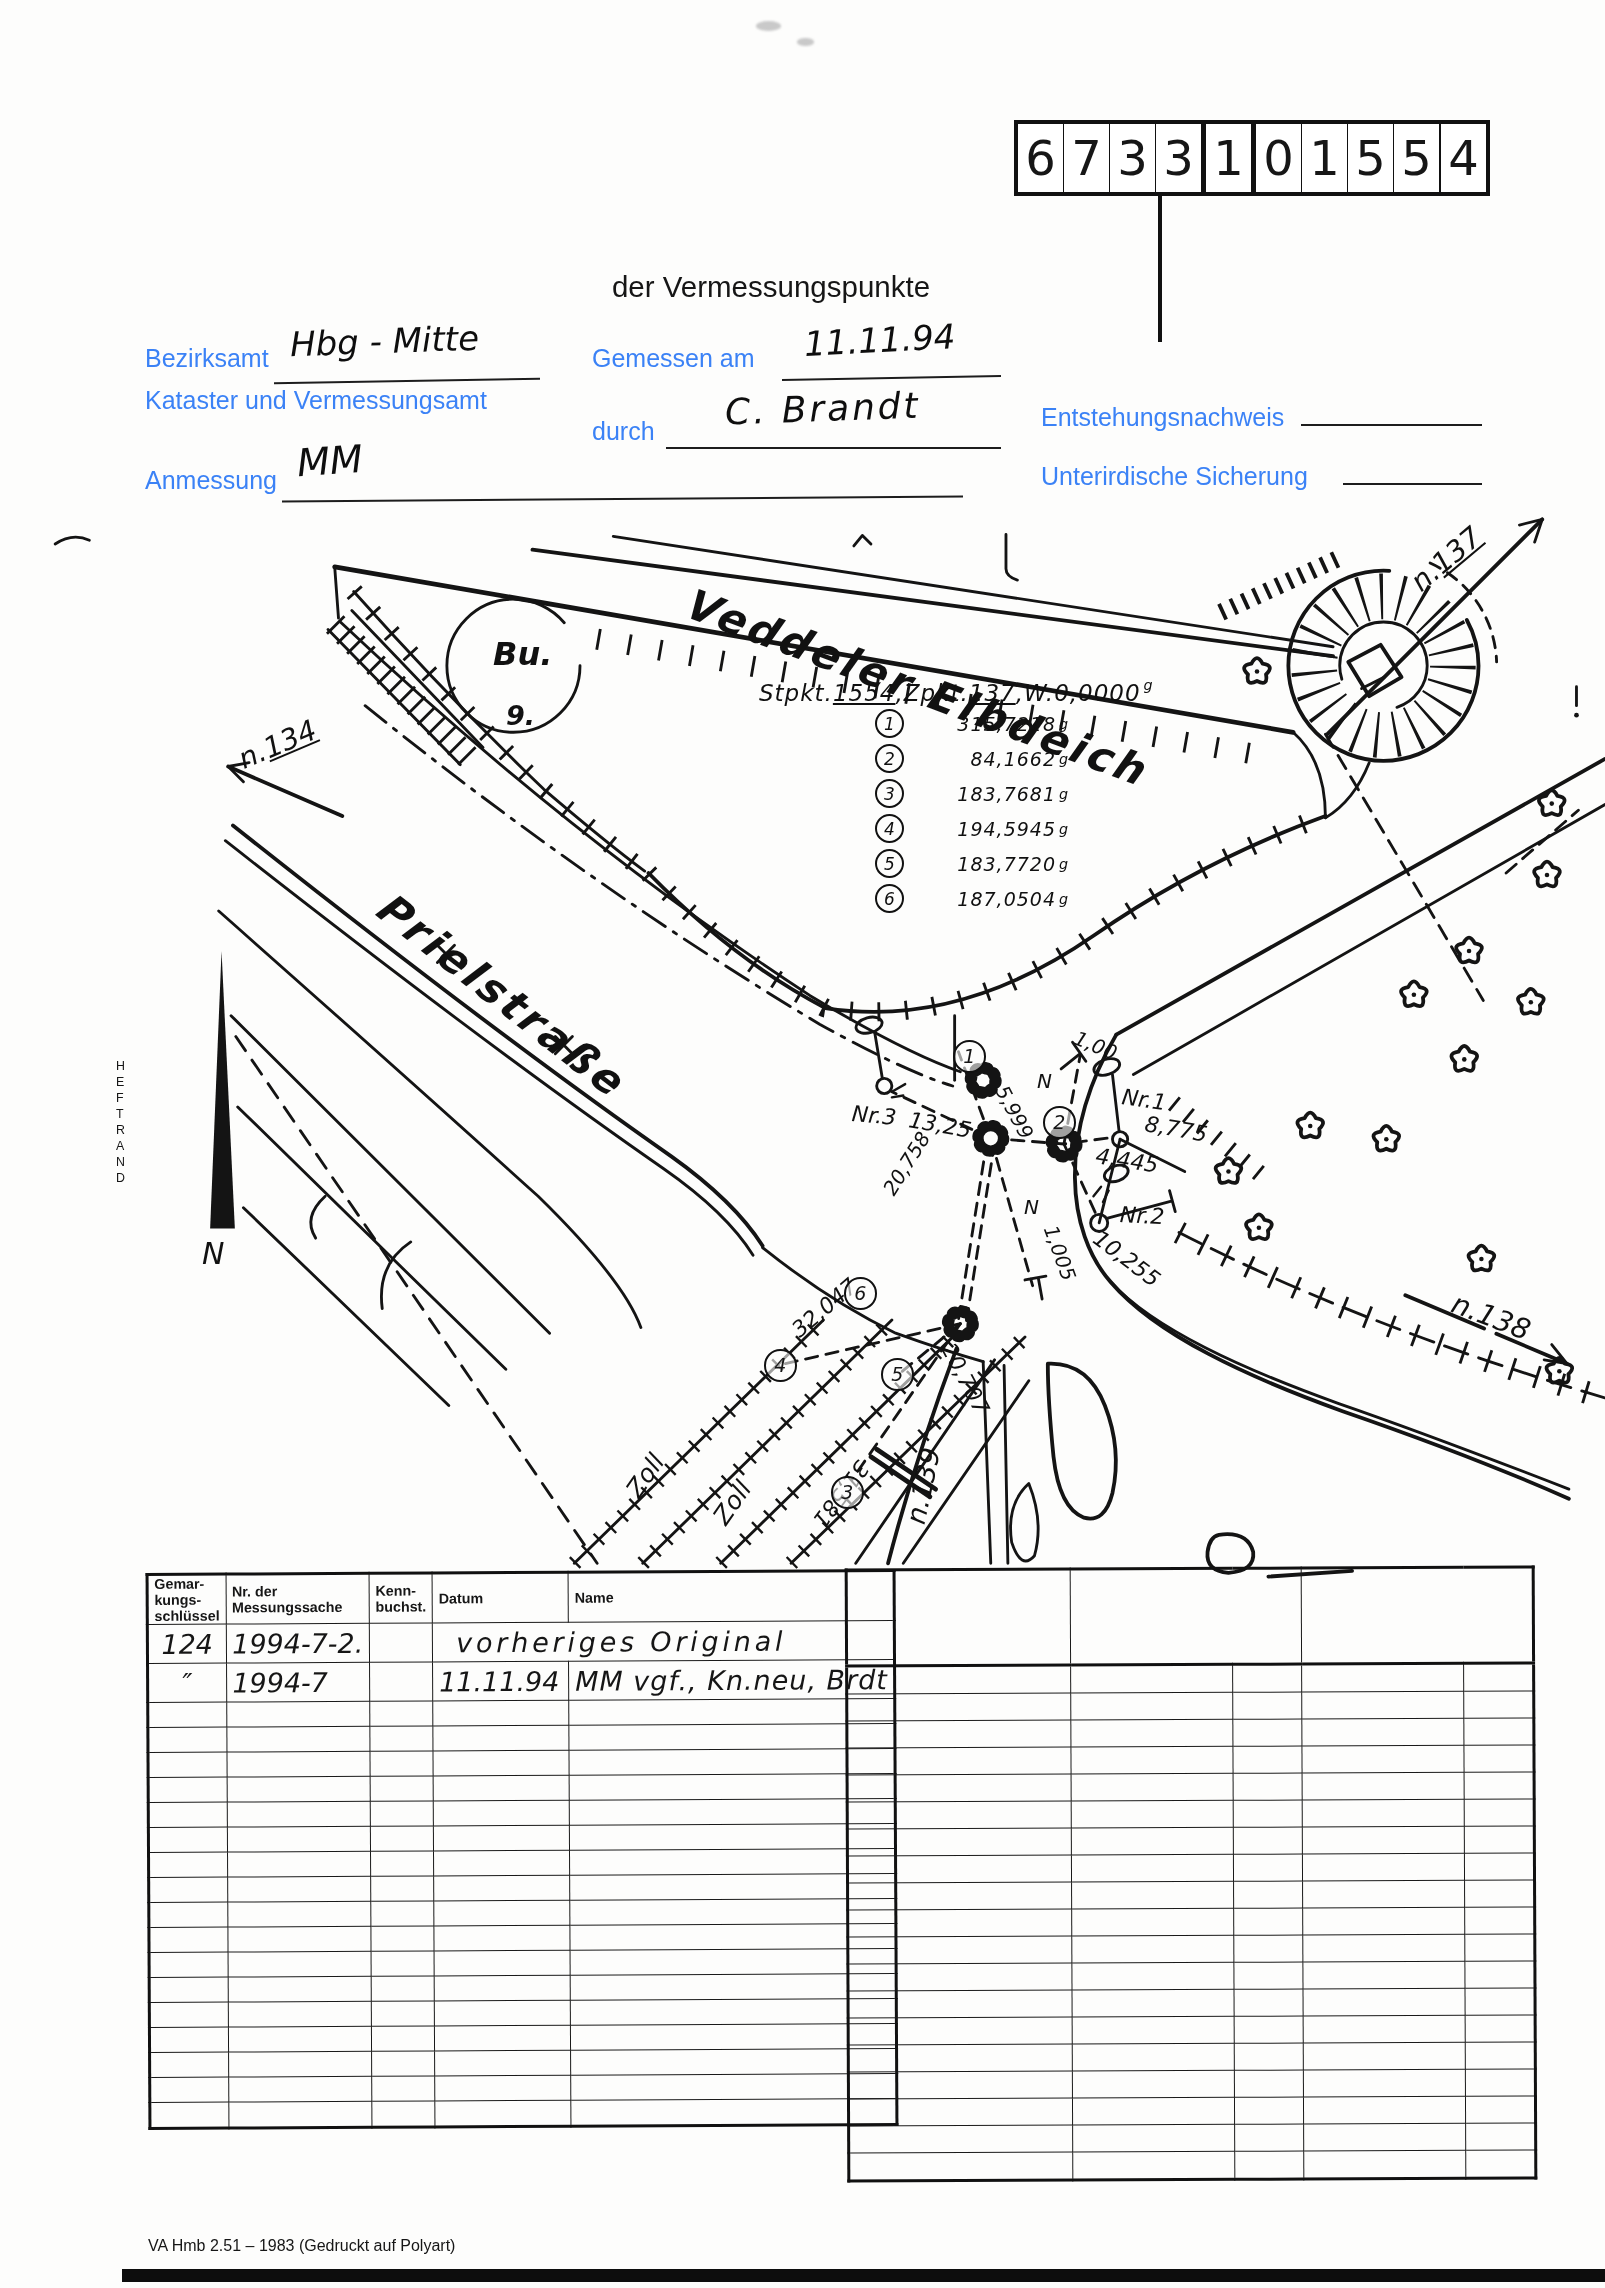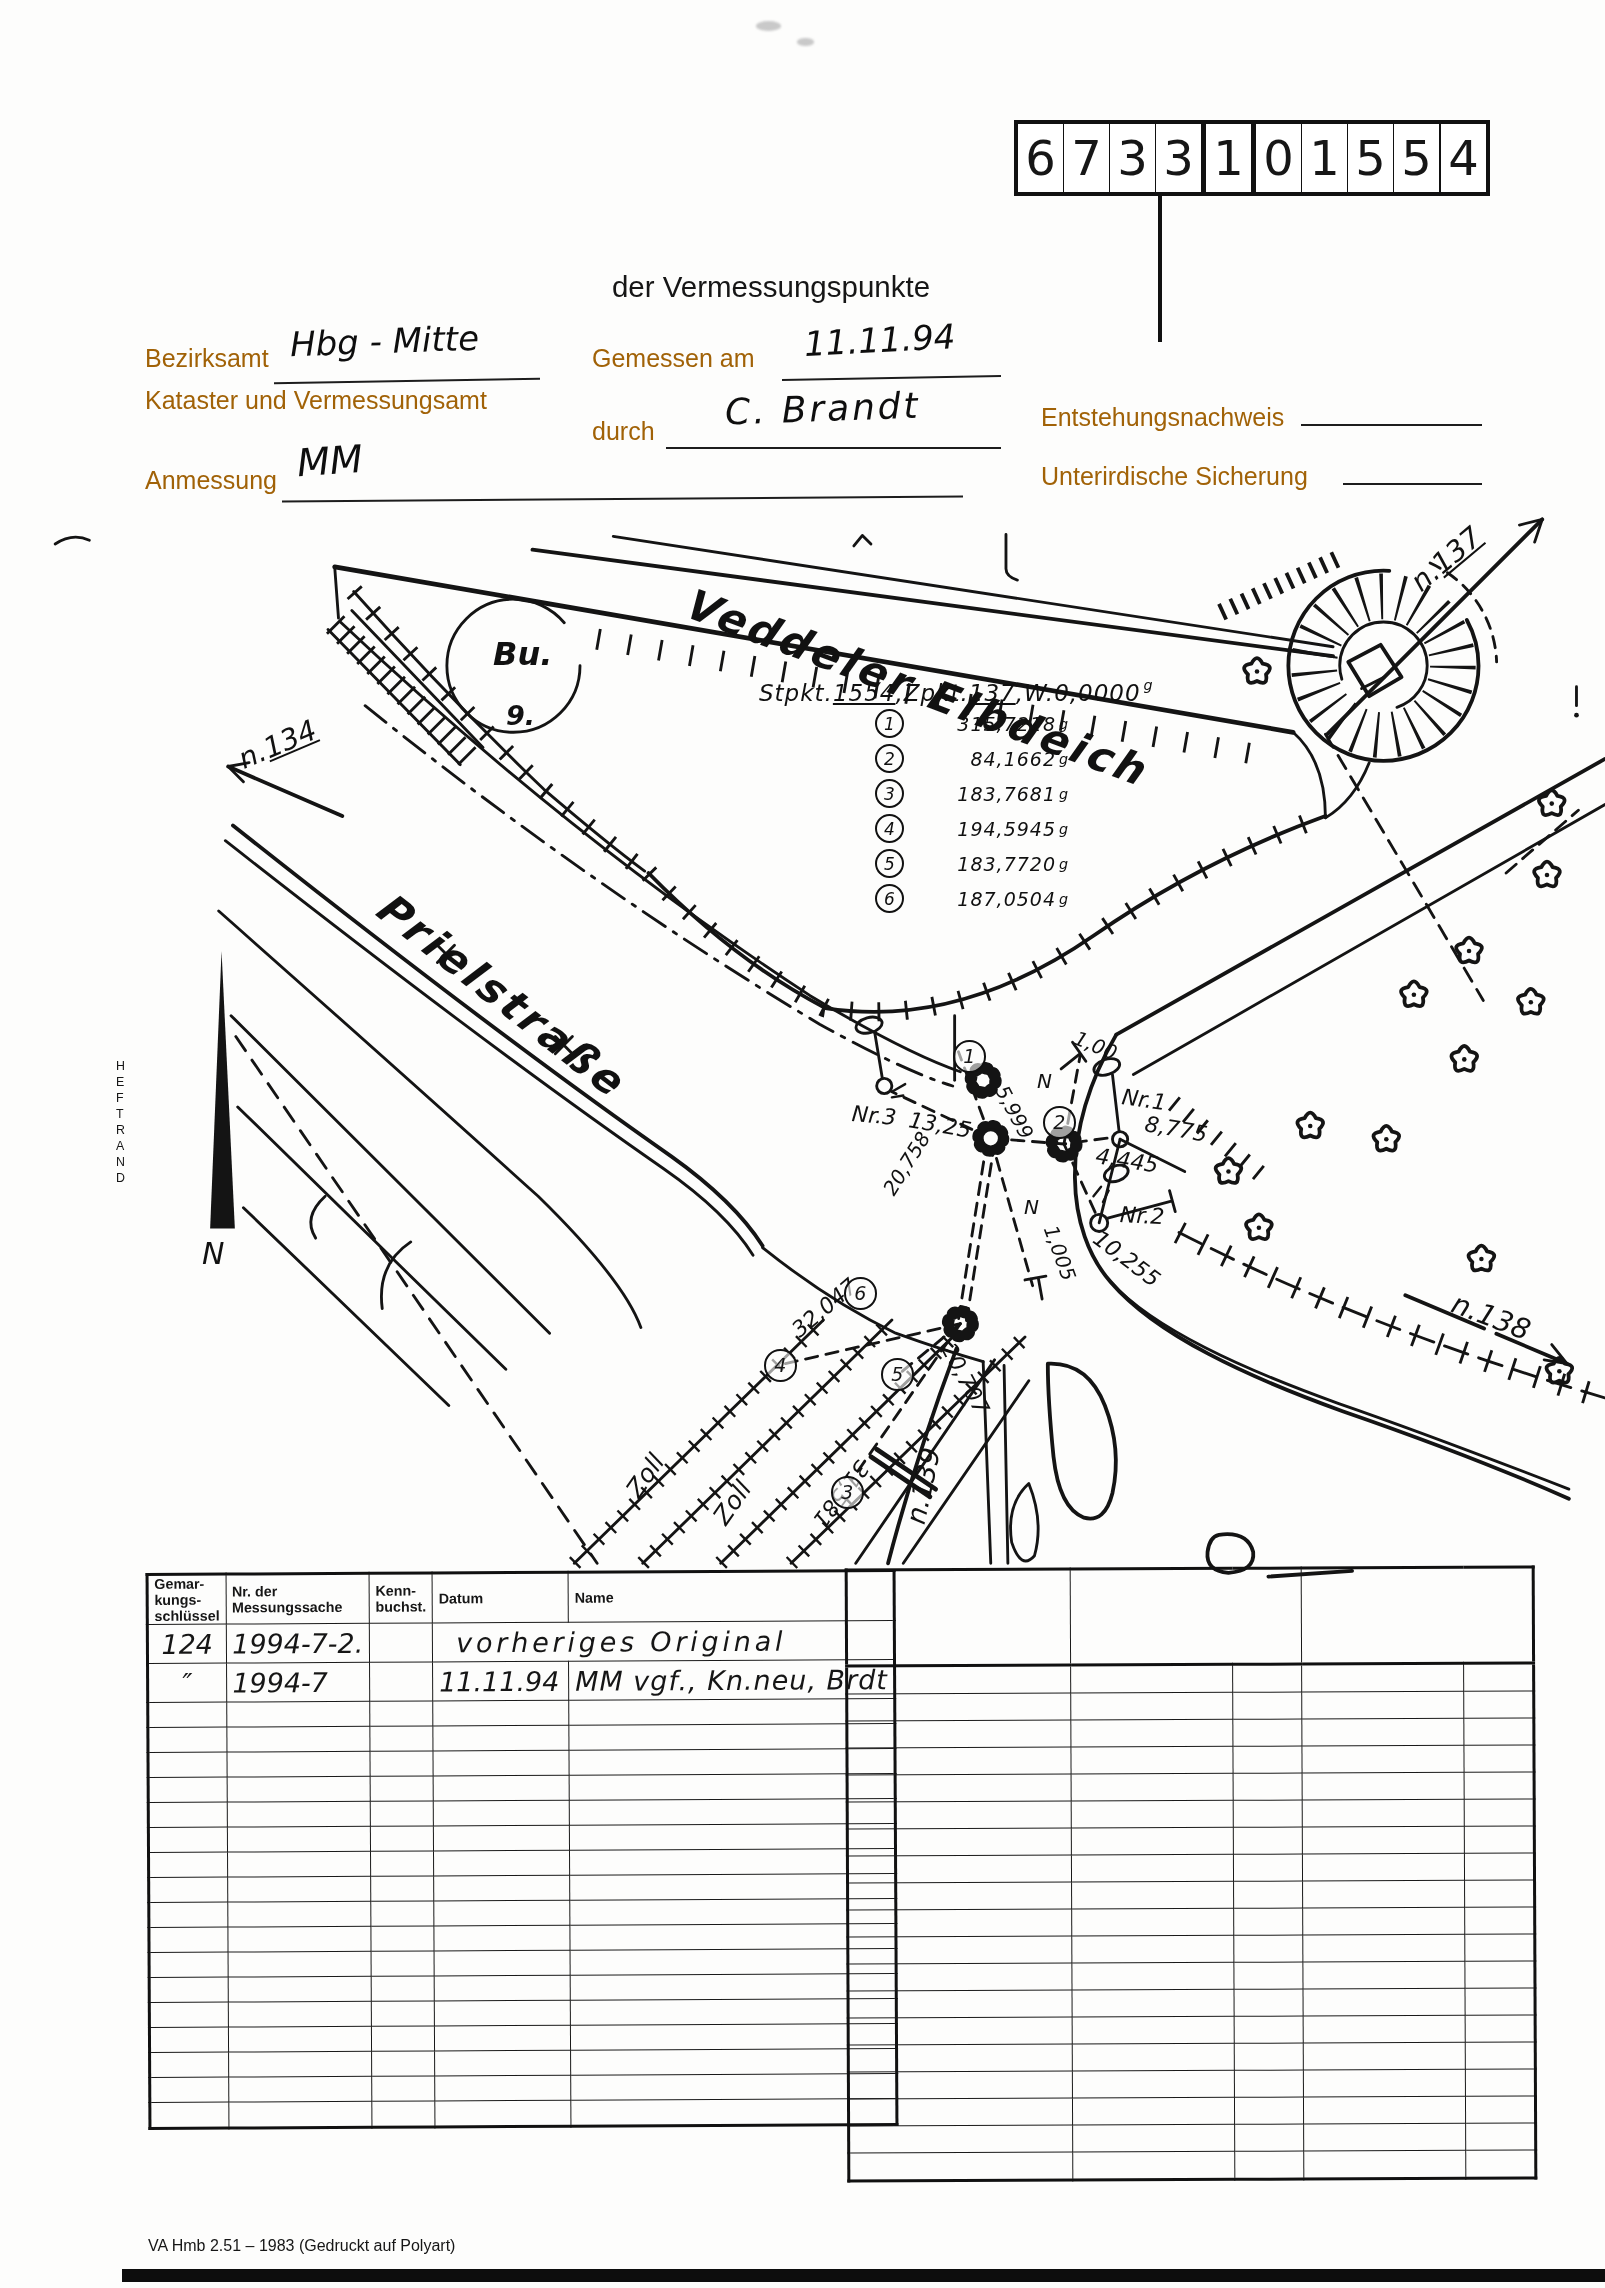--- a/index.html
+++ b/index.html
@@ -1,19 +1,19 @@
 <!DOCTYPE html>
 <html style="font-size:15px"><head>
 <meta charset="utf-8">
 <style>
   html,body{margin:0;padding:0;background:#e8e8e8;}
   #page{position:relative;width:1605px;height:2288px;background:#fdfdfc;overflow:hidden;
         font-family:"Liberation Sans", sans-serif;color:#161616;}
   .abs{position:absolute;}
-  .lbl{font-family:"Liberation Sans",sans-serif;font-size:25px;color:#a16207;white-space:nowrap;}
+  .lbl{font-family:"Liberation Sans",sans-serif;font-size:25px;color:#3b82f6;white-space:nowrap;}
   .hand{font-family:"DejaVu Sans",sans-serif;font-style:italic;color:#0e0e0e;white-space:nowrap;}
   .rule{border-bottom:2.9px solid #1d1d1d;height:0;}
   .map-text{font-family:"DejaVu Sans",sans-serif;font-style:italic;color:#111;
             white-space:nowrap;transform-origin:0 50%;z-index:5;}
   .u{text-decoration:underline;}
   .street{font-weight:bold;letter-spacing:3.8px;}
   .circmark{display:flex;align-items:center;justify-content:center;width:28.5px;height:28.5px;
             border:2.9px solid #111;border-radius:50%;font-size:19px;font-style:italic;
             font-family:"DejaVu Sans",sans-serif;background:rgba(253,253,252,.6);z-index:5;}
   

